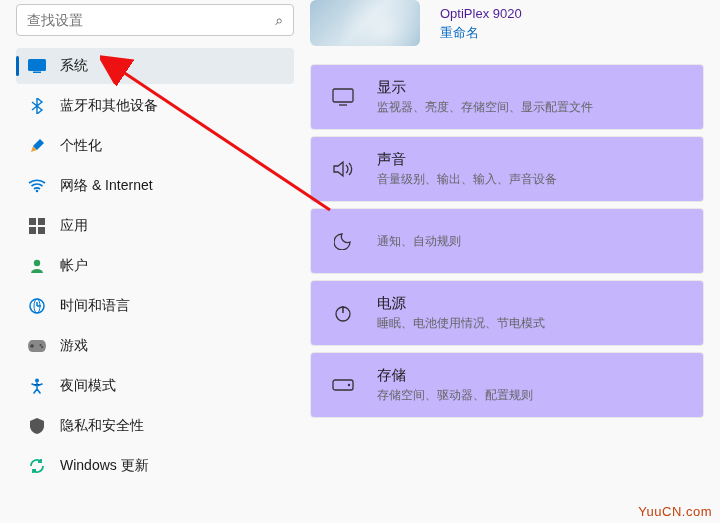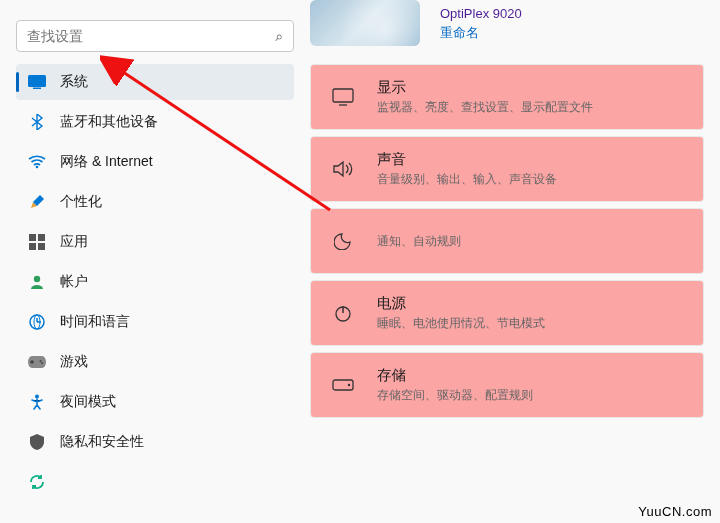--- a/index.html
+++ b/index.html
@@ -12,21 +12,21 @@
       overflow: hidden;
       position: relative;
     }
     .layout { display: flex; height: 100%; }
     .sidebar {
       width: 310px;
       padding: 0 16px;
       flex-shrink: 0;
     }
     .search-box {
-      margin-top: 20px;
+      margin-top: 4px;
       height: 32px;
       background: #fff;
       border: 1px solid #c8c8c8;
       border-radius: 4px;
       display: flex;
       align-items: center;
       padding: 0 10px;
     }
     .search-box input {
       border: none;
@@ -95,21 +95,21 @@
       position: absolute;
       left: 20%; top: -30%;
       width: 120%; height: 160%;
       background: radial-gradient(circle at 40% 60%, rgba(255,255,255,0.6), transparent 50%);
     }
     .device-info { font-size: 13px; line-height: 1.5; }
     .device-model { color: #4c1d95; }
     .device-rename { color: #0067c0; cursor: pointer; }
     .cards { display: flex; flex-direction: column; gap: 6px; }
     .card {
-      background: #fca5a5;
+      background: #c4b5fd;
       border: 1px solid #e8e8e8;
       border-radius: 4px;
       height: 66px;
       display: flex;
       align-items: center;
       padding: 8px 20px;
       cursor: pointer;
     }
     .card-icon {
       width: 24px;
@@ -129,21 +129,21 @@
       fill: #ee1111;
       top: 50px;
       left: 100px;
       pointer-events: none;
     }
     .watermark {
       position: absolute;
       right: 8px;
       bottom: 4px;
       font-size: 13px;
-      color: #000000;
+      color: #c2410c;
       letter-spacing: 0.5px;
     }
   </style>
 </head>
 <body>
 
 <div class="layout">
   <aside class="sidebar">
     <div class="search-box">
       <input type="text" placeholder="查找设置" style="">
@@ -162,35 +162,35 @@
       <div class="nav-item">
         <span class="nav-icon">
           <svg width="14" height="16" viewBox="0 0 14 16">
               <path d="M7 0v16M7 0l5 4-5 4 5 4-5 4M2 4l10 8M2 12l10-8" stroke="#0078d4" stroke-width="1.4" fill="none"></path>
             </svg>
         </span>
         <span>蓝牙和其他设备</span>
       </div>
       <div class="nav-item">
         <span class="nav-icon">
+          <svg width="16" height="16" viewBox="0 0 16 16">
+              <path d="M2 14l2-6 4 4-6 2z" fill="#e8a33d"></path>
+              <path d="M4 8l7-7 4 4-7 7" fill="#0078d4"></path>
+            </svg>
+        </span>
+        <span>个性化</span>
+      </div>
+      <div class="nav-item">
+        <span class="nav-icon">
           <svg width="18" height="14" viewBox="0 0 18 14">
               <path d="M1 4a13 13 0 0116 0M3.5 7a9 9 0 0111 0M6 10a5 5 0 016 0" stroke="#0078d4" stroke-width="1.6" fill="none"></path>
               <circle cx="9" cy="12" r="1.3" fill="#0078d4"></circle>
             </svg>
         </span>
         <span>网络 &amp; Internet</span>
-      </div>
-      <div class="nav-item">
-        <span class="nav-icon">
-          <svg width="16" height="16" viewBox="0 0 16 16">
-              <path d="M2 14l2-6 4 4-6 2z" fill="#e8a33d"></path>
-              <path d="M4 8l7-7 4 4-7 7" fill="#0078d4"></path>
-            </svg>
-        </span>
-        <span>个性化</span>
       </div>
       <div class="nav-item">
         <span class="nav-icon">
           <svg width="16" height="16" viewBox="0 0 16 16">
               <rect x="0" y="0" width="7" height="7" fill="#555"></rect>
               <rect x="9" y="0" width="7" height="7" fill="#555"></rect>
               <rect x="0" y="9" width="7" height="7" fill="#555"></rect>
               <rect x="9" y="9" width="7" height="7" fill="#555"></rect>
             </svg>
         </span>
@@ -243,20 +243,21 @@
         </span>
         <span>隐私和安全性</span>
       </div>
       <div class="nav-item">
         <span class="nav-icon">
           <svg width="16" height="16" viewBox="0 0 16 16">
               <path d="M2 8a6 6 0 0110-4.5M14 8a6 6 0 01-10 4.5" stroke="#0db185" stroke-width="1.8" fill="none"></path>
               <path d="M12 1v3h-3M4 15v-3h3" stroke="#0db185" stroke-width="1.8" fill="none"></path>
             </svg>
         </span>
+        <span>Windows 更新</span>
       </div>
     </nav>
   </aside>
 
   <main class="main">
     <div class="device-row">
       <div class="device-thumb"></div>
       <div class="device-info">
         <div class="device-model">OptiPlex 9020</div>
         <div class="device-rename">重命名</div>
@@ -266,21 +267,21 @@
     <div class="cards">
       <div class="card">
         <span class="card-icon">
           <svg width="22" height="18" viewBox="0 0 22 18">
               <rect x="1" y="1" width="20" height="13" rx="1.5" fill="none" stroke="#333" stroke-width="1.3"></rect>
               <path d="M7 17h8" stroke="#333" stroke-width="1.3"></path>
             </svg>
         </span>
         <div class="card-text">
           <div class="title">显示</div>
-          <div class="sub">监视器、亮度、查找设置、显示配置文件</div>
+          <div class="sub">监视器、亮度、存储空间、显示配置文件</div>
         </div>
       </div>
       <div class="card">
         <span class="card-icon">
           <svg width="22" height="18" viewBox="0 0 22 18">
               <path d="M2 6v6h4l5 4V2L6 6z" fill="none" stroke="#333" stroke-width="1.3"></path>
               <path d="M14 5a5 5 0 010 8M17 3a8 8 0 010 12" stroke="#333" stroke-width="1.3" fill="none"></path>
             </svg>
         </span>
         <div class="card-text">

